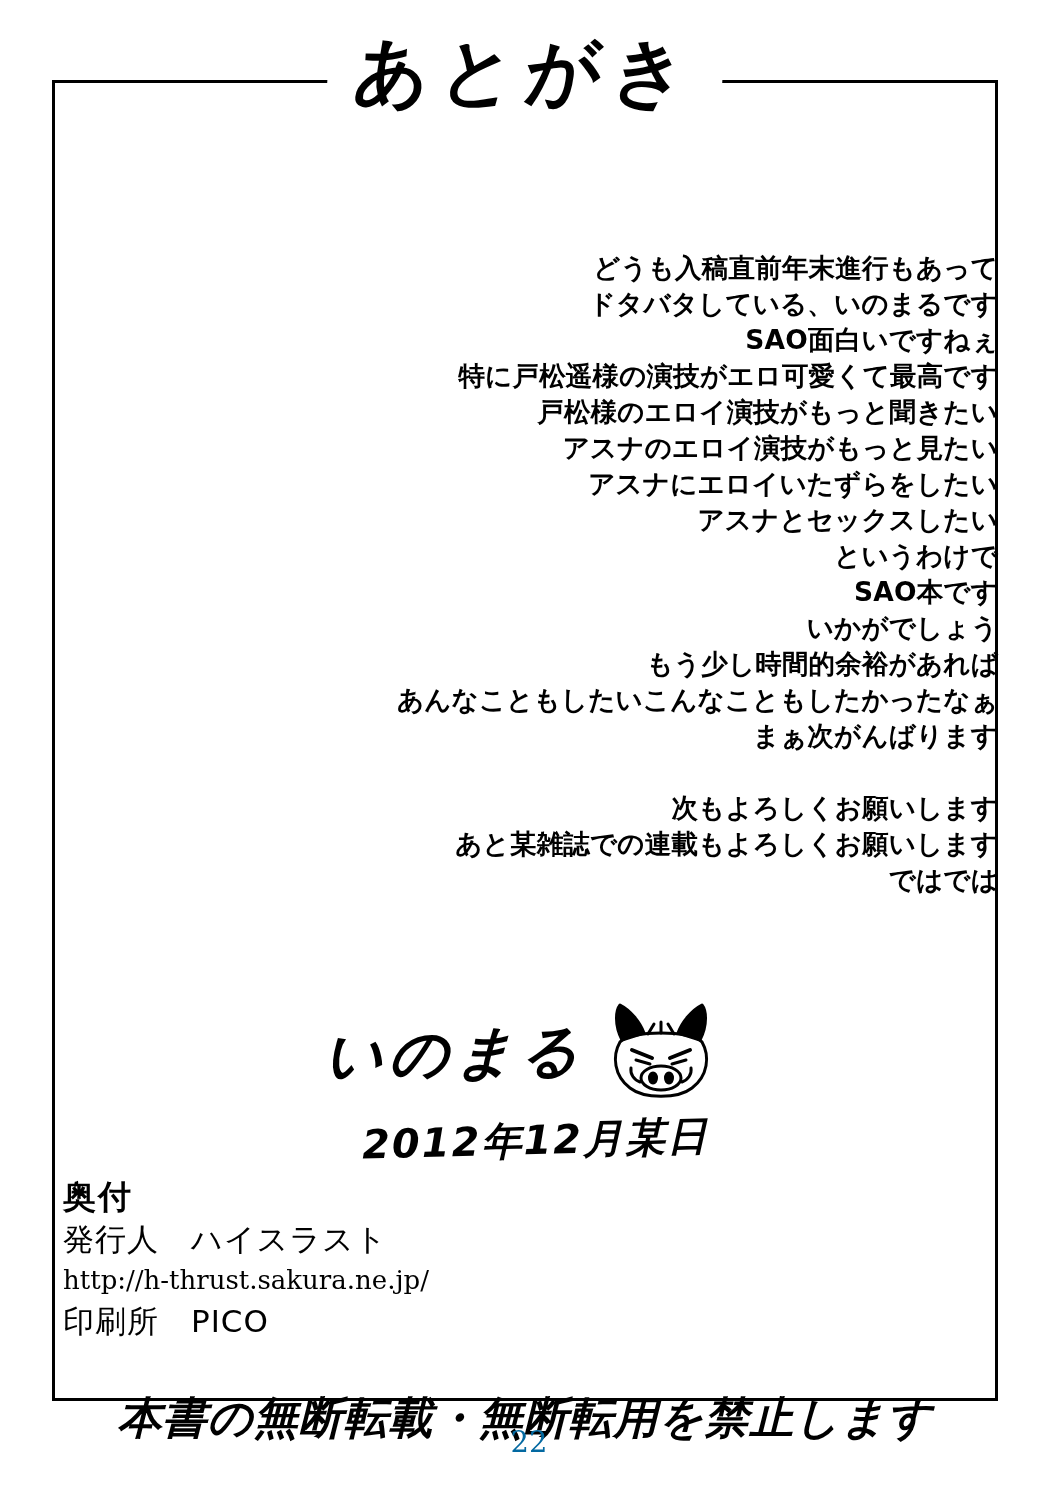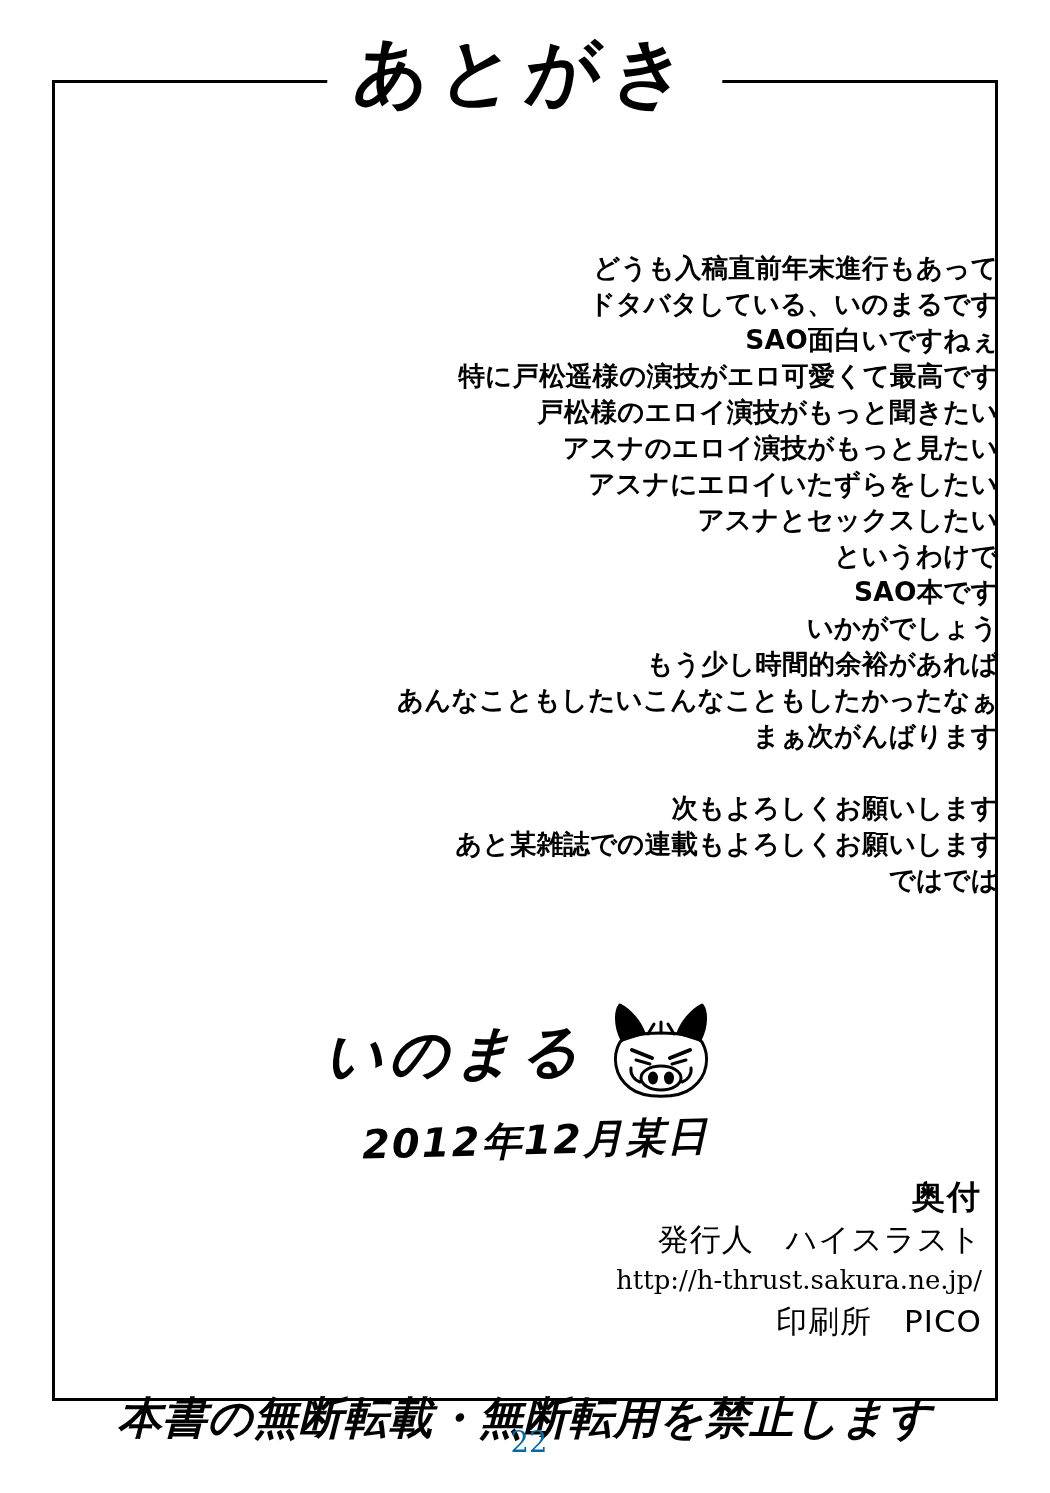--- a/index.html
+++ b/index.html
@@ -101,24 +101,24 @@
     font-size: 40px;
     font-weight: bold;
     font-style: italic;
     letter-spacing: 2px;
     transform: rotate(-1.5deg);
   }
 
   
   #colophon {
     position: absolute;
-    left: 36px;
+    left: 63px;
     top: 1175px;
     width: 946px;
-    text-align: right;
+    text-align: left;
   }
   #colophon .colophon-line {
     font-size: 31px;
     font-weight: normal;
     line-height: 41px;
     letter-spacing: 1px;
   }
   #colophon .colophon-heading {
     font-size: 33px;
     font-weight: bold;

